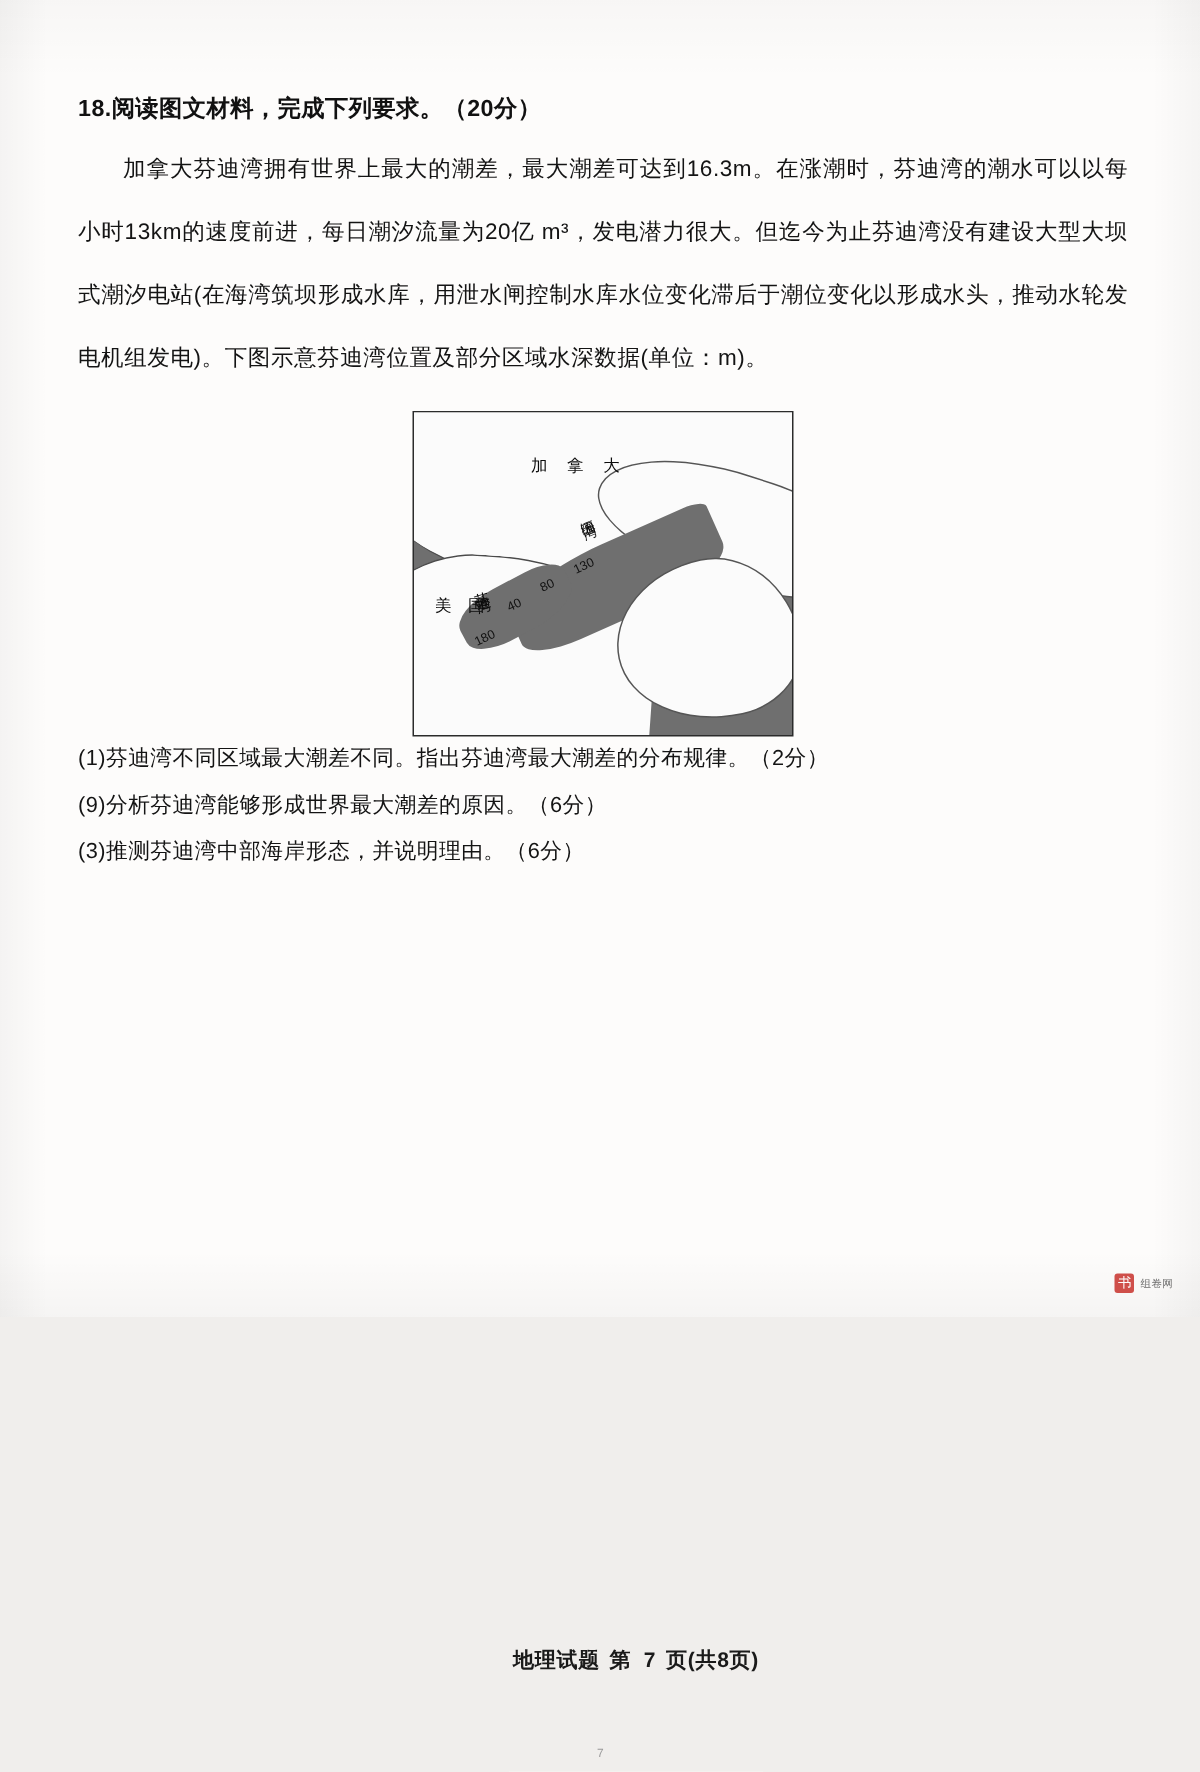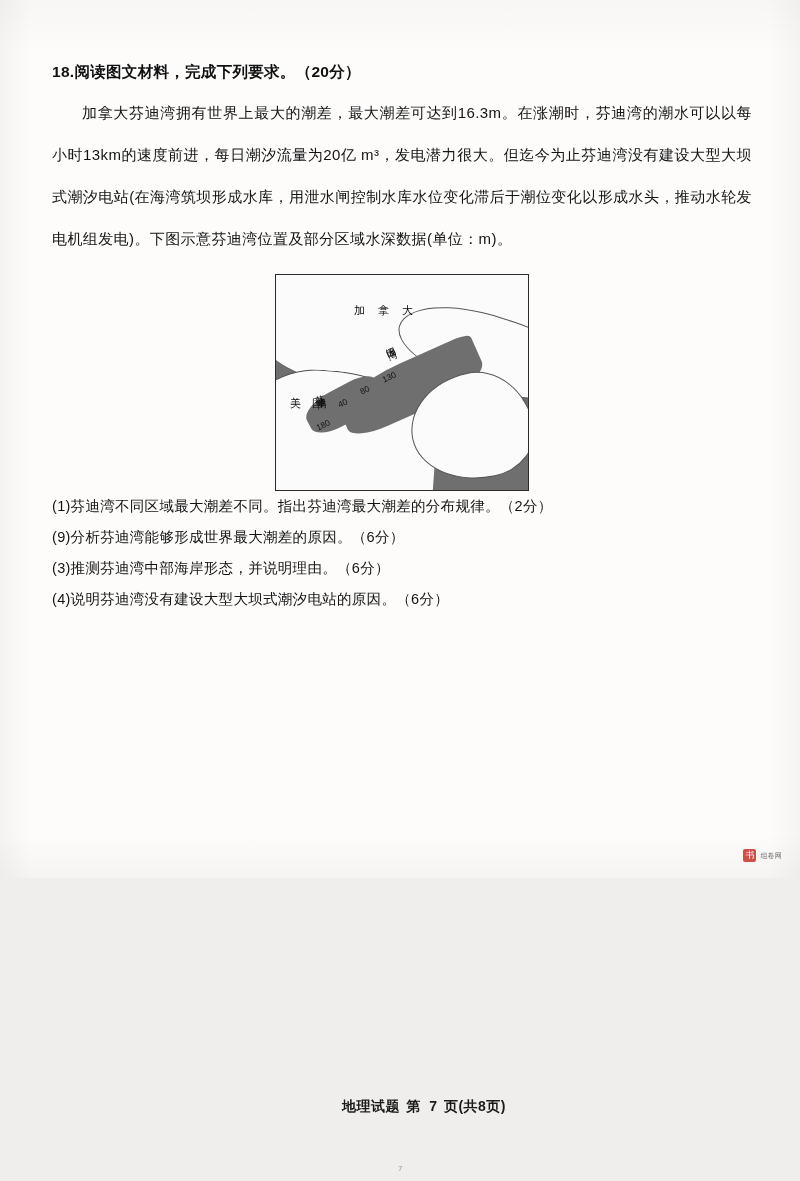--- a/index.html
+++ b/index.html
@@ -228,21 +228,20 @@
         <div class="num n2">80</div>
         <div class="num n3">130</div>
         <div class="num n4">180</div>
       </div>
     </div>
 
     <div class="sub-questions">
       <div class="sub-q">(1)芬迪湾不同区域最大潮差不同。指出芬迪湾最大潮差的分布规律。（2分）</div>
       <div class="sub-q">(9)分析芬迪湾能够形成世界最大潮差的原因。（6分）</div>
       <div class="sub-q">(3)推测芬迪湾中部海岸形态，并说明理由。（6分）</div>
-      <div class="sub-q">(4)说明芬迪湾没有建设大型大坝式潮汐电站的原因。（6分）</div>
     </div>
 
   </div>
 
   <div class="footer">
     <span>地理试题</span>
     <span class="pg">第</span>
     <span class="pg">7</span>
     <span>页(共8页)</span>
   </div>

